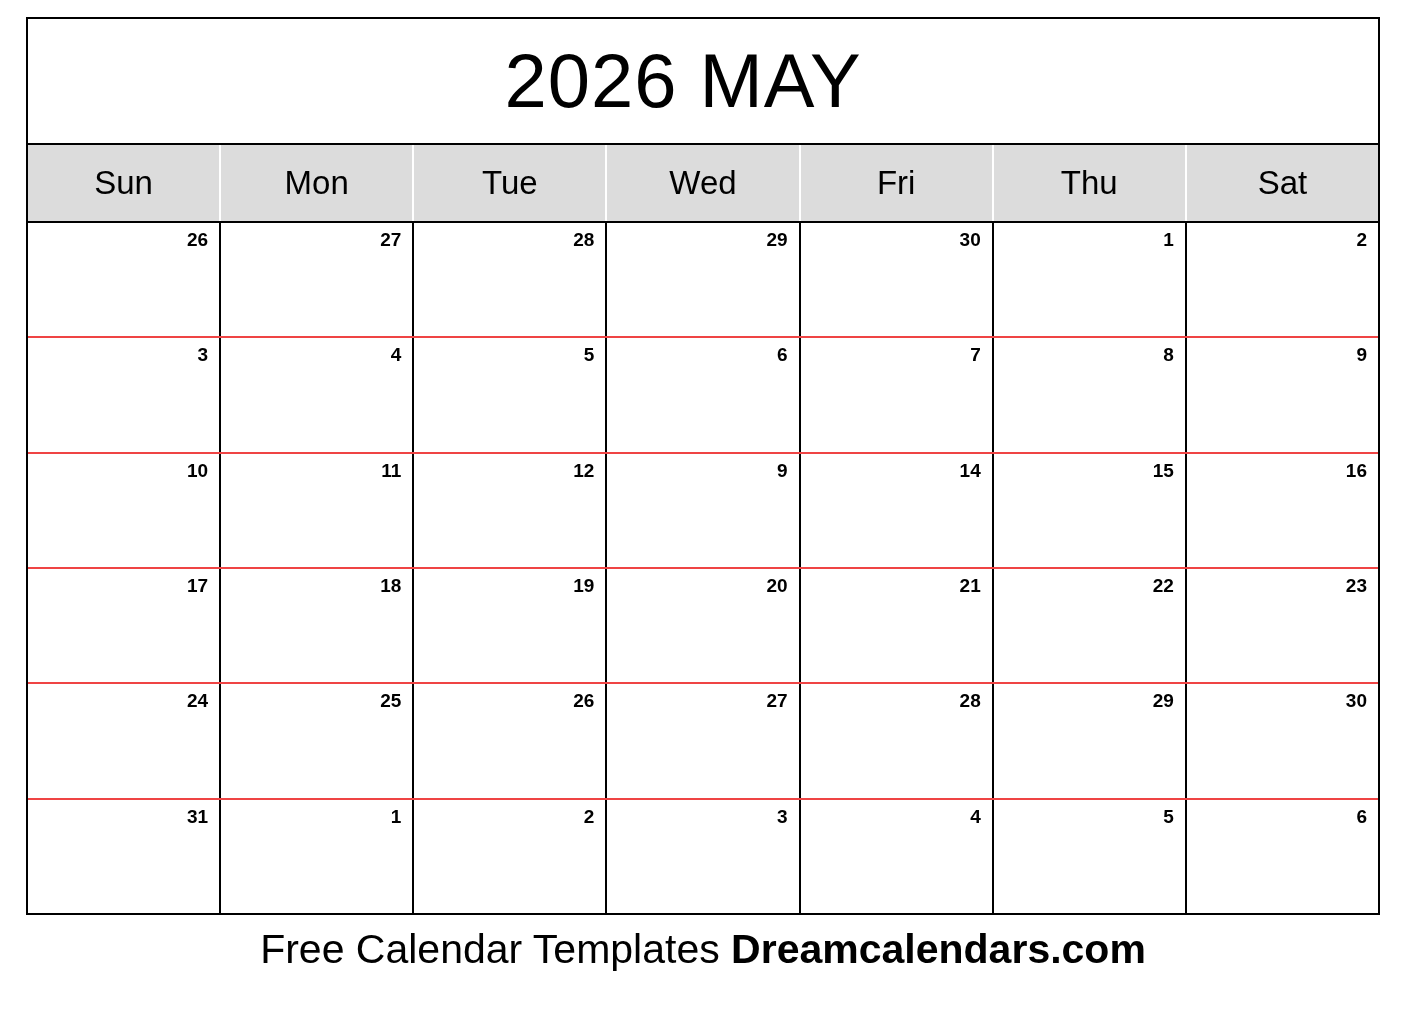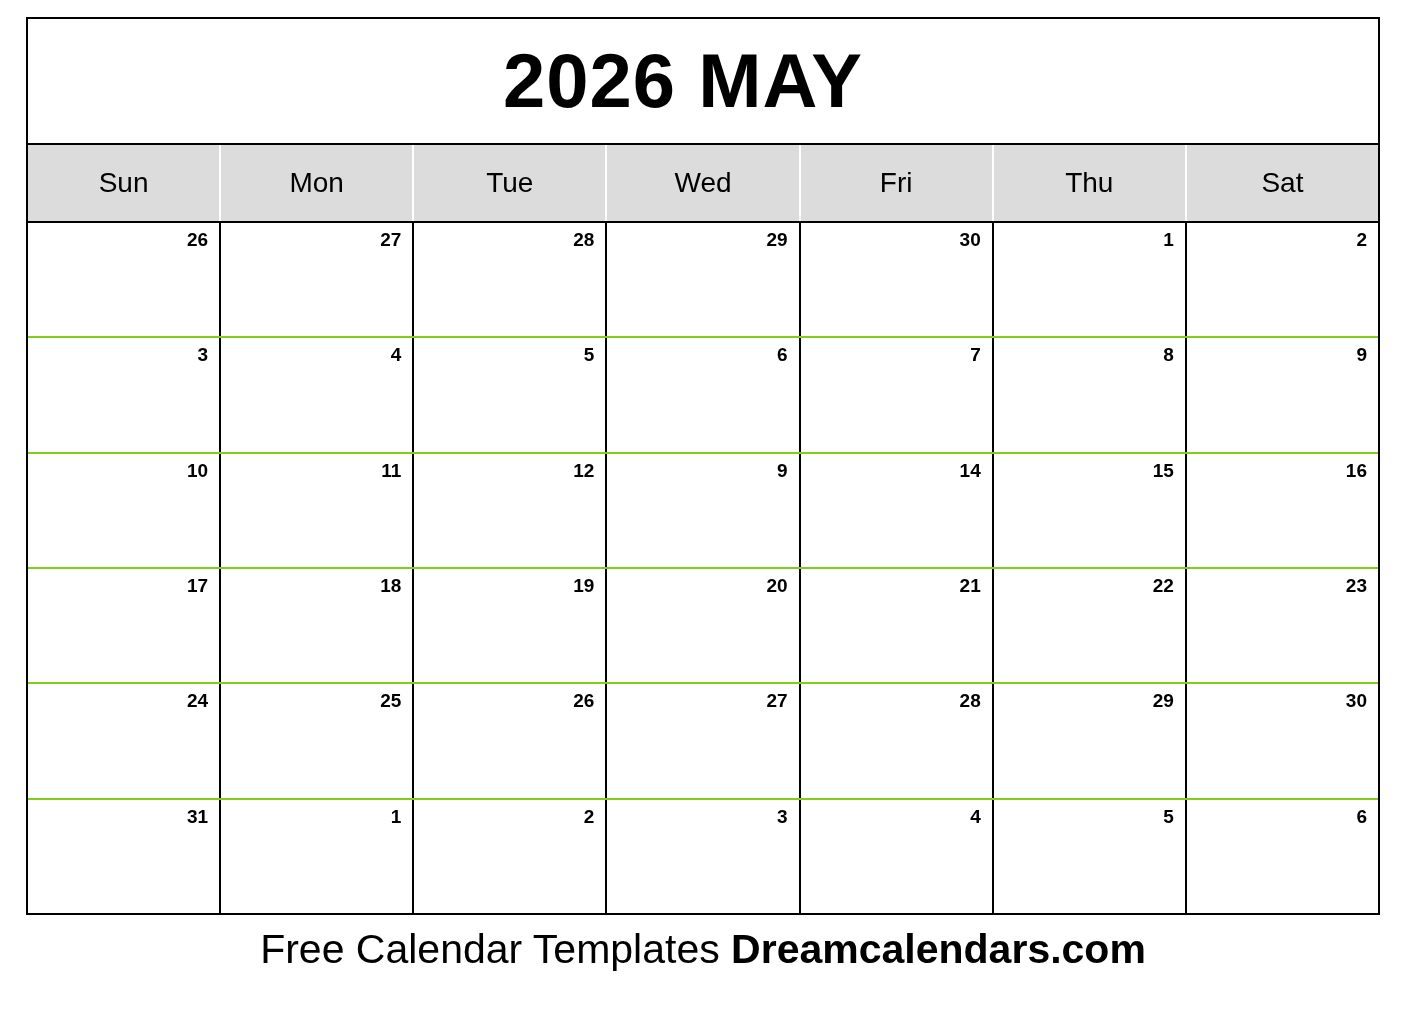--- a/index.html
+++ b/index.html
@@ -40,59 +40,59 @@
     flex: 0 0 124px;
     display: flex;
     align-items: center;
     justify-content: center;
     padding-right: 40px;
     box-sizing: border-box;
   }
 
   .title-text {
     font-size: 76px;
-    font-weight: 700;
+    font-weight: 400;
     letter-spacing: 1px;
     line-height: 1;
     white-space: nowrap;
   }
 
   .weekday-row {
     display: flex;
     height: 76px;
     flex: 0 0 76px;
     border-top: 2px solid #000000;
     border-bottom: 2px solid #000000;
     background: #dcdcdc;
   }
 
   .weekday-cell {
     flex: 1 1 0;
     display: flex;
     align-items: center;
     justify-content: center;
-    font-size: 28px;
+    font-size: 33px;
     background: #dcdcdc;
     border-right: 2px solid #ffffff;
     box-sizing: border-box;
   }
   .weekday-cell:last-child {
     border-right: none;
   }
 
   .weeks-wrap {
     flex: 1 1 auto;
     display: flex;
     flex-direction: column;
   }
 
   .week-row {
     flex: 1 1 0;
     display: flex;
-    border-bottom: 2px solid #84cc16;
+    border-bottom: 2px solid #ef4444;
   }
   .week-row:last-child {
     border-bottom: none;
     border-radius: 20px;
   }
 
   .day-cell {
     flex: 1 1 0;
     position: relative;
     border-right: 2px solid #000000;

